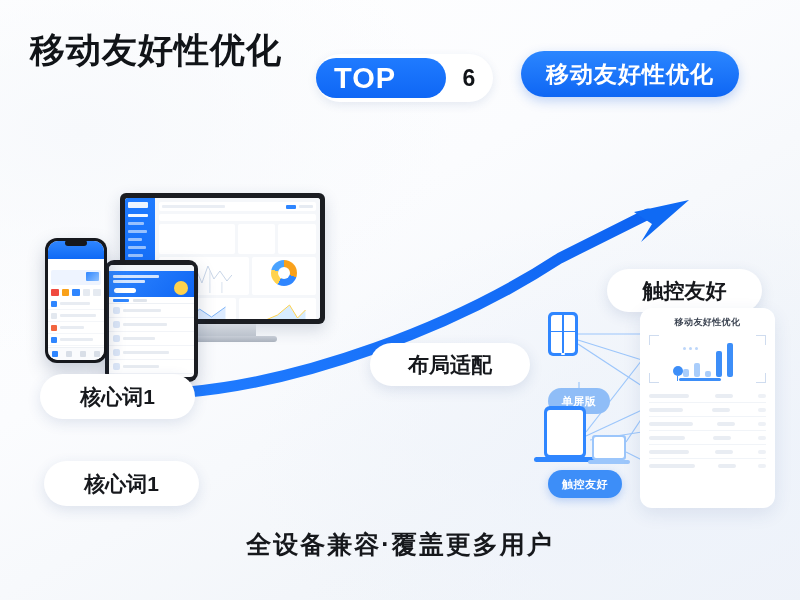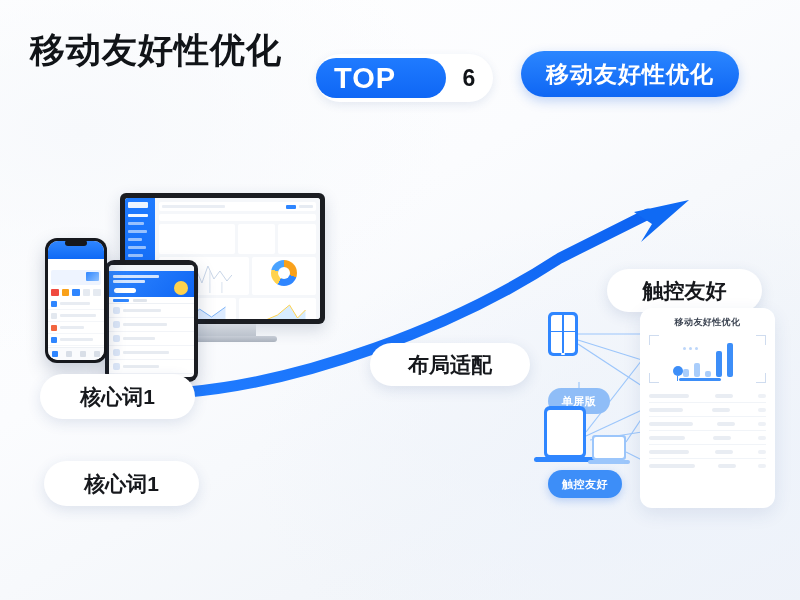--- a/index.html
+++ b/index.html
@@ -480,14 +480,15 @@
           <div class="sc-sm"></div>
         </div>
       <div class="sc-row" style="border-bottom:none">
           <div class="sc-lab" style="width:46px"></div>
           <div class="sc-val"></div>
           <div class="sc-sm"></div>
         </div>
     </div>
   </div>
 
+  <div class="footer-cap">全设备兼容·覆盖更多用户</div>
 
 </div>
 
 </body></html>

